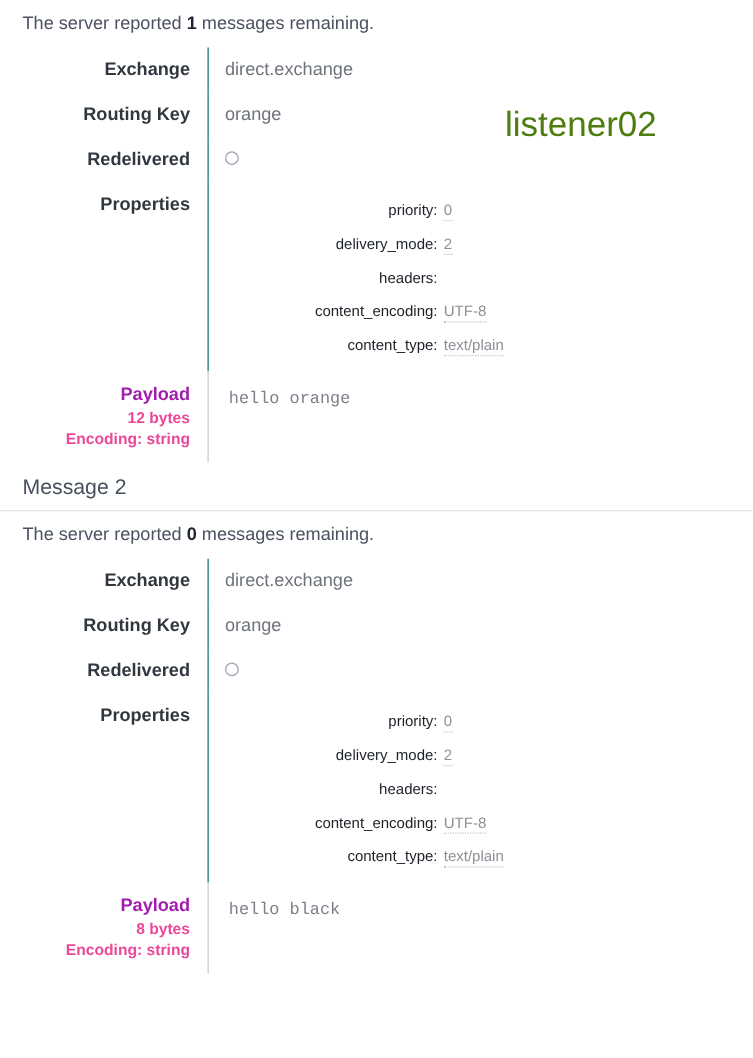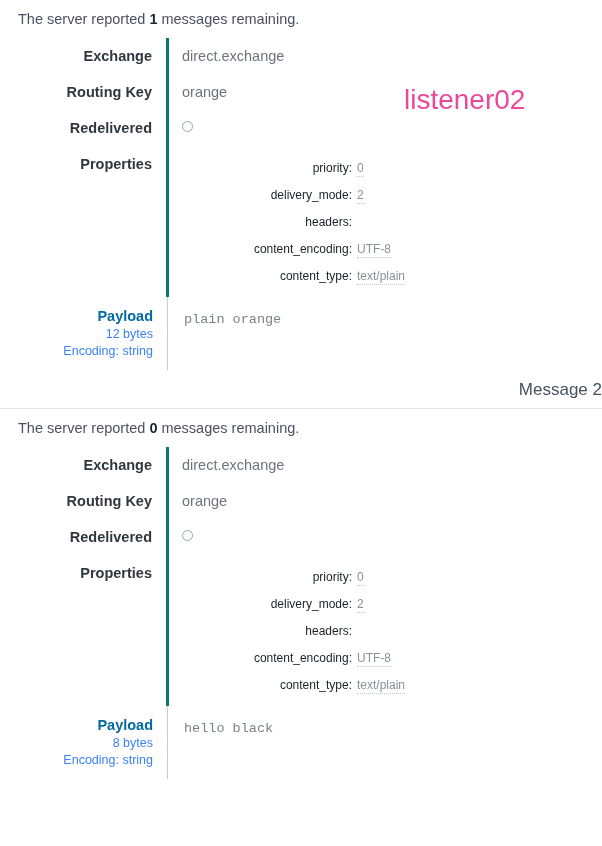--- a/index.html
+++ b/index.html
@@ -55,21 +55,21 @@
     width: 152px;
     text-align: right;
     font-weight: bold;
     font-size: 14.5px;
     color: #30373f;
     padding: 8px 14px 8px 0;
     line-height: 20px;
     white-space: nowrap;
   }
   td.val {
-    border-left: 3px solid #0f766e;
+    border-left: 1px solid #0f766e;
     padding: 8px 0 8px 13px;
     font-size: 14.5px;
     color: #6e737b;
     line-height: 20px;
   }
   td.val.tight { padding-top: 7px; padding-bottom: 7px; }
 
   
   .circle-icon {
     display: inline-block;
@@ -115,56 +115,56 @@
   td.payload-lbl {
     width: 152px;
     text-align: right;
     padding: 10px 14px 10px 0;
     line-height: 16px;
     white-space: nowrap;
   }
   .payload-title {
     font-weight: bold;
     font-size: 14.5px;
-    color: #0369a1;
+    color: #a21caf;
     display: block;
     line-height: 19px;
   }
   .payload-sub {
     display: block;
     font-size: 12.5px;
-    color: #3b82f6;
+    color: #ec4899;
     line-height: 17px;
+    font-weight: bold;
   }
   td.payload-val {
     border-left: 1px solid #c9ccd1;
     padding: 14px 0 14px 16px;
     font-family: "Liberation Mono", "DejaVu Sans Mono", monospace;
     font-size: 13.5px;
     color: #7c8189;
     line-height: 18px;
   }
   td.payload-val.tall { padding-bottom: 30px; }
 
   
   .msg-heading {
     font-size: 17px;
     color: #46505e;
     padding: 9px 0 7px 18px;
     border-bottom: 1px solid #e2e4e7;
     margin: 0 0 0 0;
     line-height: 22px;
-    text-align: right;
   }
 
   
   .annotation {
     position: absolute;
     font-size: 28px;
-    color: #ec4899;
+    color: #4d7c0f;
     font-family: "Liberation Sans", sans-serif;
     white-space: nowrap;
     letter-spacing: 0px;
   }
 </style>
 </head>
 <body>
 
 <div class="page">
 
@@ -216,21 +216,21 @@
           </tbody>
               </table>
         </td>
       </tr>
       <tr>
         <td class="payload-lbl">
           <span class="payload-title">Payload</span>
           <span class="payload-sub">12 bytes</span>
           <span class="payload-sub">Encoding: string</span>
         </td>
-        <td class="payload-val tall">plain orange</td>
+        <td class="payload-val tall">hello orange</td>
       </tr>
     </tbody>
       </table>
   </div>
 
   <div class="message-block">
 
     <div class="msg-heading">Message 2</div>
 
     <div class="server-line"><span>The server reported </span><span class="count">0</span><span> messages remaining.</span></div>

